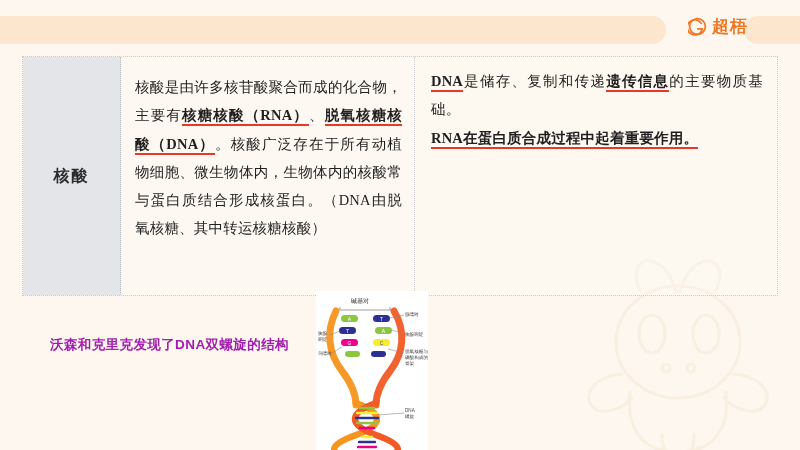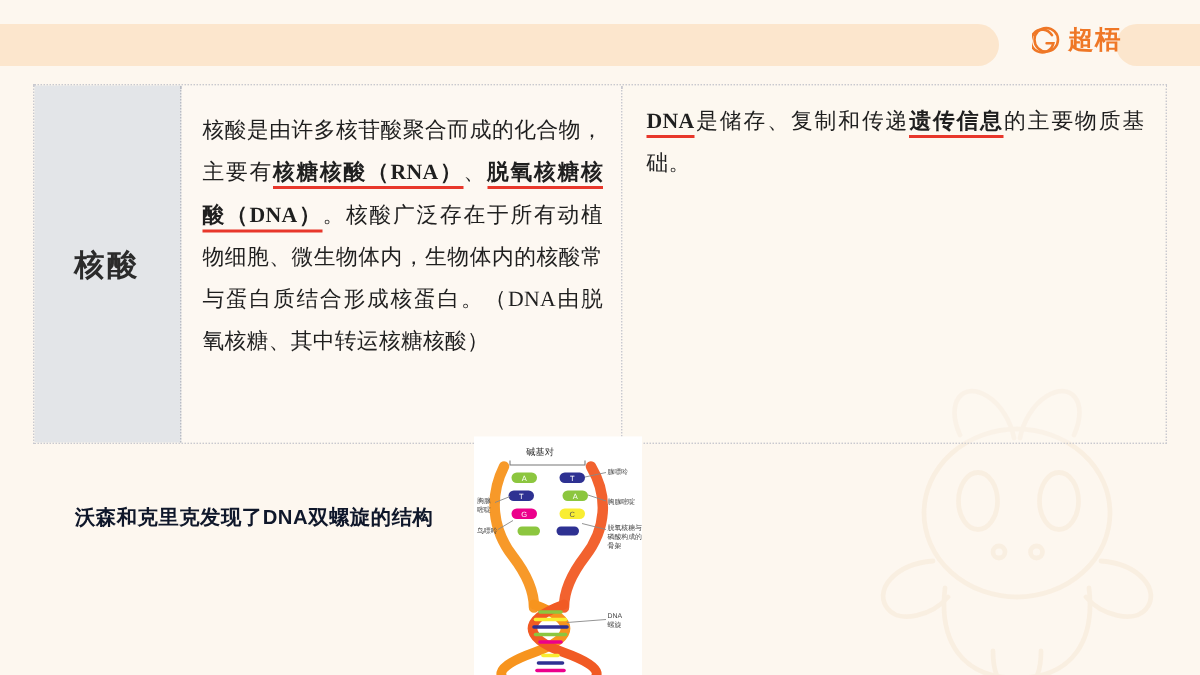--- a/index.html
+++ b/index.html
@@ -99,21 +99,21 @@
     flex: 0 0 98px;
     background: #e3e5e8;
     border-right: 1px dotted #b9bcc4;
     display: flex;
     align-items: center;
     justify-content: center;
   }
   #cell-label .label-text {
     font-family: Liberation Sans, sans-serif;
     font-weight: bold;
-    font-size: 20px;
+    font-size: 16px;
     color: #2b2b2b;
     letter-spacing: 2px;
   }
   #cell-mid {
     width: 294px;
     flex: 0 0 294px;
     border-right: 1px dotted #c9c9cf;
     padding: 16px 12px 10px 14px;
     background: rgba(253, 250, 244, 0.55);
   }
@@ -142,21 +142,21 @@
   }
 
   
   #caption {
     position: absolute;
     left: 50px;
     top: 336px;
     font-family: "Liberation Sans", "DejaVu Sans", sans-serif;
     font-weight: bold;
     font-size: 13.5px;
-    color: #0f172a;
+    color: #a21caf;
     letter-spacing: 0.4px;
     z-index: 3;
   }
 
   
   #dna-figure {
     position: absolute;
     left: 316px;
     top: 291px;
     width: 112px;
@@ -205,20 +205,21 @@
     <div class="cell" id="cell-label">
       <span class="label-text">核酸</span>
     </div>
 
     <div class="cell" id="cell-mid">
       <p class="para"><span>核酸是由许多核苷酸聚合而成的化合物，主要有</span><span class="ul-red">核糖核酸（RNA）</span><span>、</span><span class="ul-red">脱氧核糖核酸（DNA）</span><span>。核酸广泛存在于所有动植物细胞、微生物体内，生物体内的核酸常与蛋白质结合形成核蛋白。（DNA由脱氧核糖、其中转运核糖核酸）</span></p>
     </div>
 
     <div class="cell" id="cell-right">
       <p class="para"><span class="ul-red">DNA</span><span>是储存、复制和传递</span><span class="ul-red">遗传信息</span><span>的主要物质基础。</span></p>
+      <p class="para"><span class="ul-red">RNA在蛋白质合成过程中起着重要作用。</span></p>
     </div>
   </div>
 
   <div id="caption">沃森和克里克发现了DNA双螺旋的结构</div>
 
   <div id="dna-figure">
     <svg width="112" height="159" viewBox="0 0 112 159">
       <rect x="0" y="0" width="112" height="159" fill="#ffffff"></rect>
 
       <text x="44" y="12" font-family="Liberation Sans, sans-serif" font-size="6.2" fill="#333" text-anchor="middle">碱基对</text>

